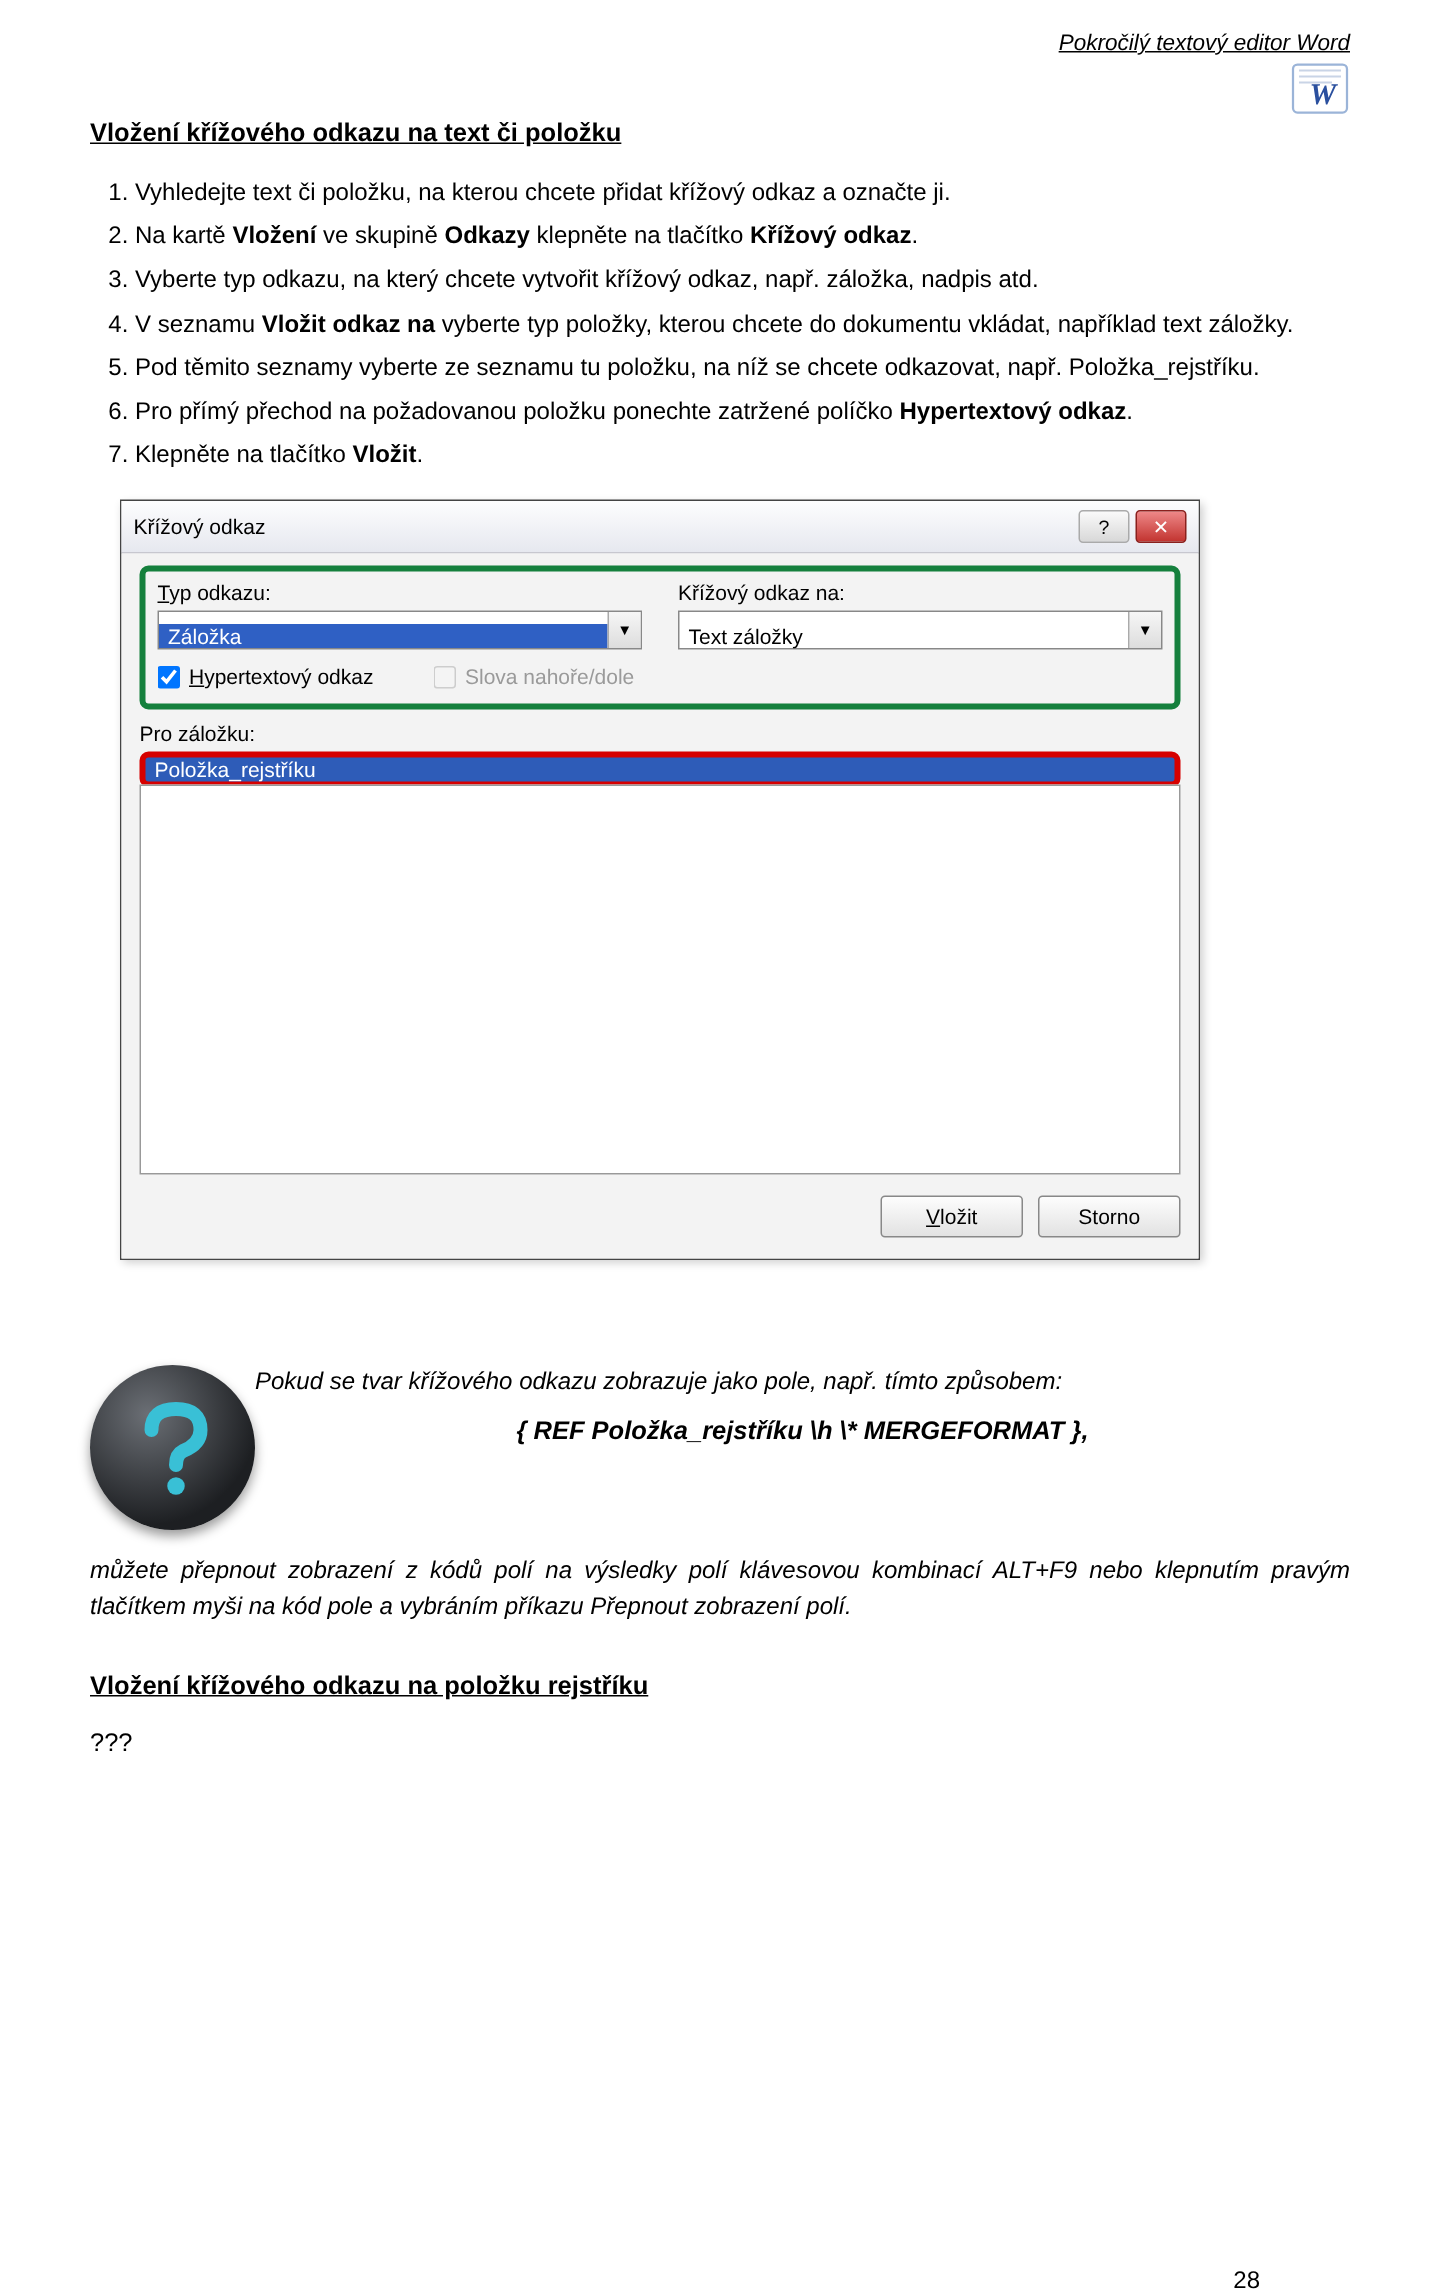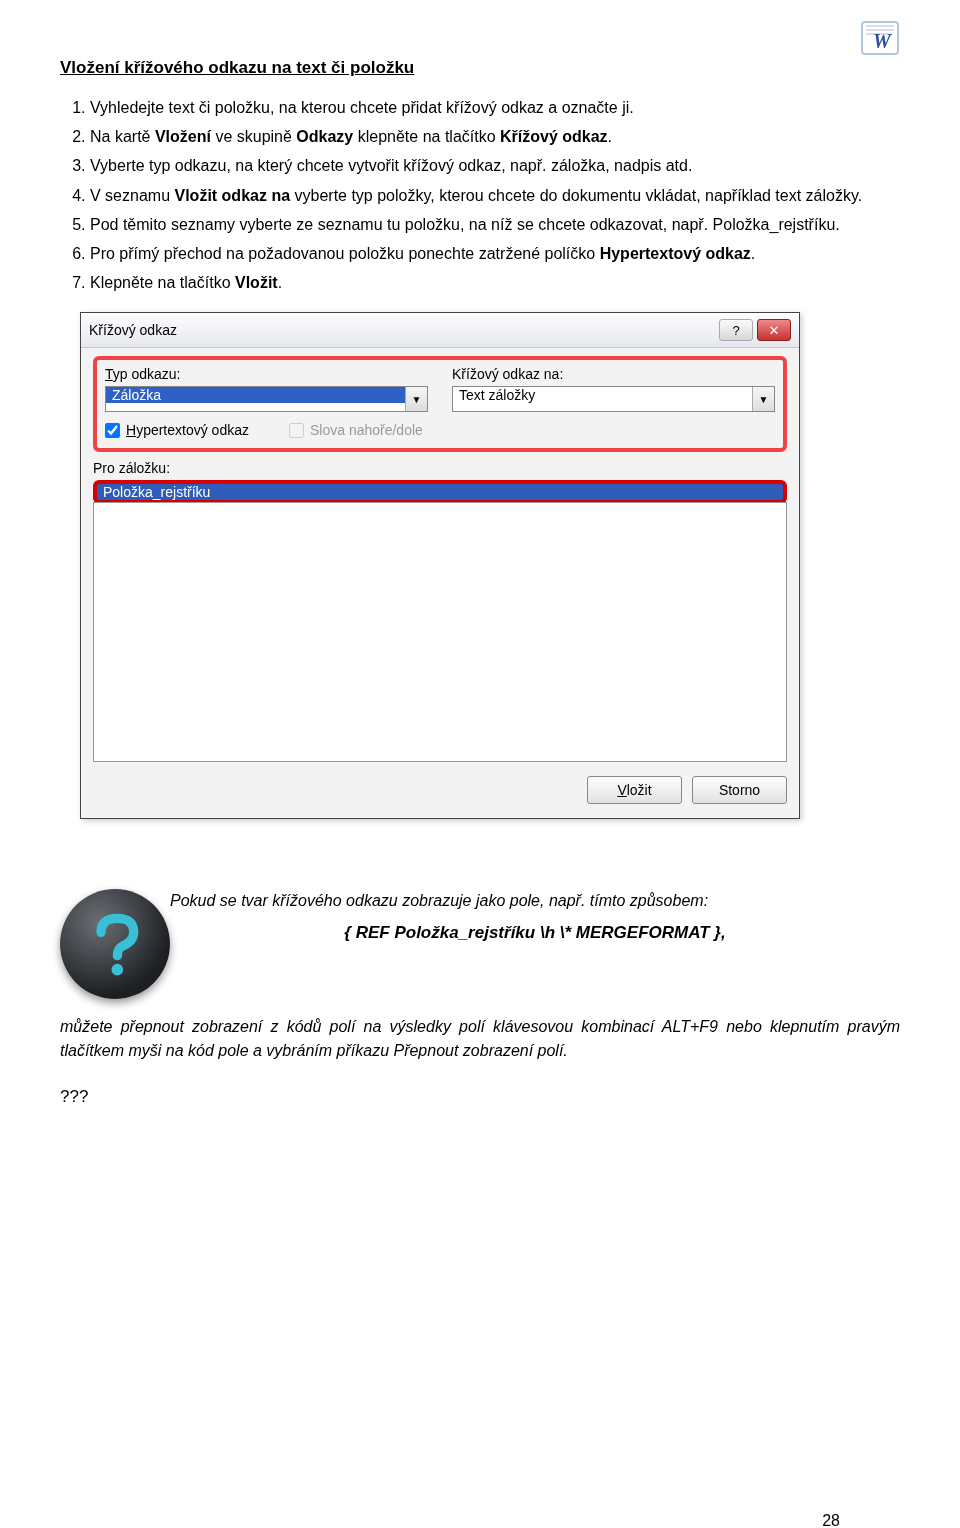--- a/index.html
+++ b/index.html
@@ -59,31 +59,31 @@
   }
   .tb-close {
     background: linear-gradient(#e88,#c23430);
     color: #fff; border-color:#8a201d;
   }
   .dialog-body {
     padding: 8px 12px 14px 12px;
     background: #f3f3f3;
   }
   .redbox1 {
-    border: 4px solid #ef4444;
+    border: 4px solid #15803d;
     border-radius: 6px;
     padding: 6px 8px 10px 8px;
     margin-bottom: 8px;
   }
   .row { display: flex; gap: 24px; }
   .col { flex: 1; }
   .lbl { font-size: 14px; margin-bottom: 4px; display:block; }
   .underline-letter { text-decoration: underline; }
   .combo {
-    display:flex; align-items:flex-start; height:26px;
+    display:flex; align-items:flex-end; height:26px;
     border:1px solid #888; background:#fff;
   }
   .combo span { flex:1; padding:0 6px; font-size:14px; }
   .combo .arrow {
     width:22px; height:100%; border-left:1px solid #aaa;
     background:linear-gradient(#f6f6f6,#ddd);
     display:flex;align-items:center;justify-content:center;font-size:10px;
   }
   .combo-sel span { background:#2f60c4; color:#fff; }
   .chk-row { display:flex; gap:40px; margin-top:10px; }
@@ -122,20 +122,21 @@
   }
   .tip-cont { font-style: italic; line-height:1.48; text-align:justify; margin-bottom:24px; }
   .qmarks { font-size:17px; margin-top:12px; }
   .page-num { position:absolute; right:60px; bottom:18px; font-size:16px; }
   .page-wrap { position:relative; min-height:1528px; }
 </style>
 </head>
 <body>
 <div class="page-wrap">
 
+<div class="header-line">Pokročilý textový editor Word</div>
 <div class="word-icon">
   <svg viewBox="0 0 40 40">
     <rect x="2" y="4" width="36" height="32" rx="3" fill="#fff" stroke="#9bb4d8" stroke-width="1.5"></rect>
     <path d="M6 8 L34 8 M6 12 L34 12 M6 16 L28 16" stroke="#c9d4e6" stroke-width="1.4"></path>
     <text x="13" y="30" font-family="Georgia,serif" font-style="italic" font-weight="bold" font-size="20" fill="#2a4f9e">W</text>
   </svg>
 </div>
 
 <div class="section-title">Vložení křížového odkazu na text či položku</div>
 
@@ -205,17 +206,18 @@
       <circle cx="32" cy="52" r="5" fill="#39c0d6"></circle>
     </svg>
   </div>
   <div style="flex:1">
     <div class="tip-text">Pokud se tvar křížového odkazu zobrazuje jako pole, např. tímto způsobem:</div>
     <div class="field-code">{ REF Položka_rejstříku \h  \* MERGEFORMAT },</div>
   </div>
 </div>
 <div class="tip-cont">můžete přepnout zobrazení z kódů polí na výsledky polí klávesovou kombinací ALT+F9 nebo klepnutím pravým tlačítkem myši na kód pole a vybráním příkazu Přepnout zobrazení polí.</div>
 
+<div class="section-title">Vložení křížového odkazu na položku rejstříku</div>
 <div class="qmarks">???</div>
 
 <div class="page-num">28</div>
 
 </div>
 
 </body></html>

